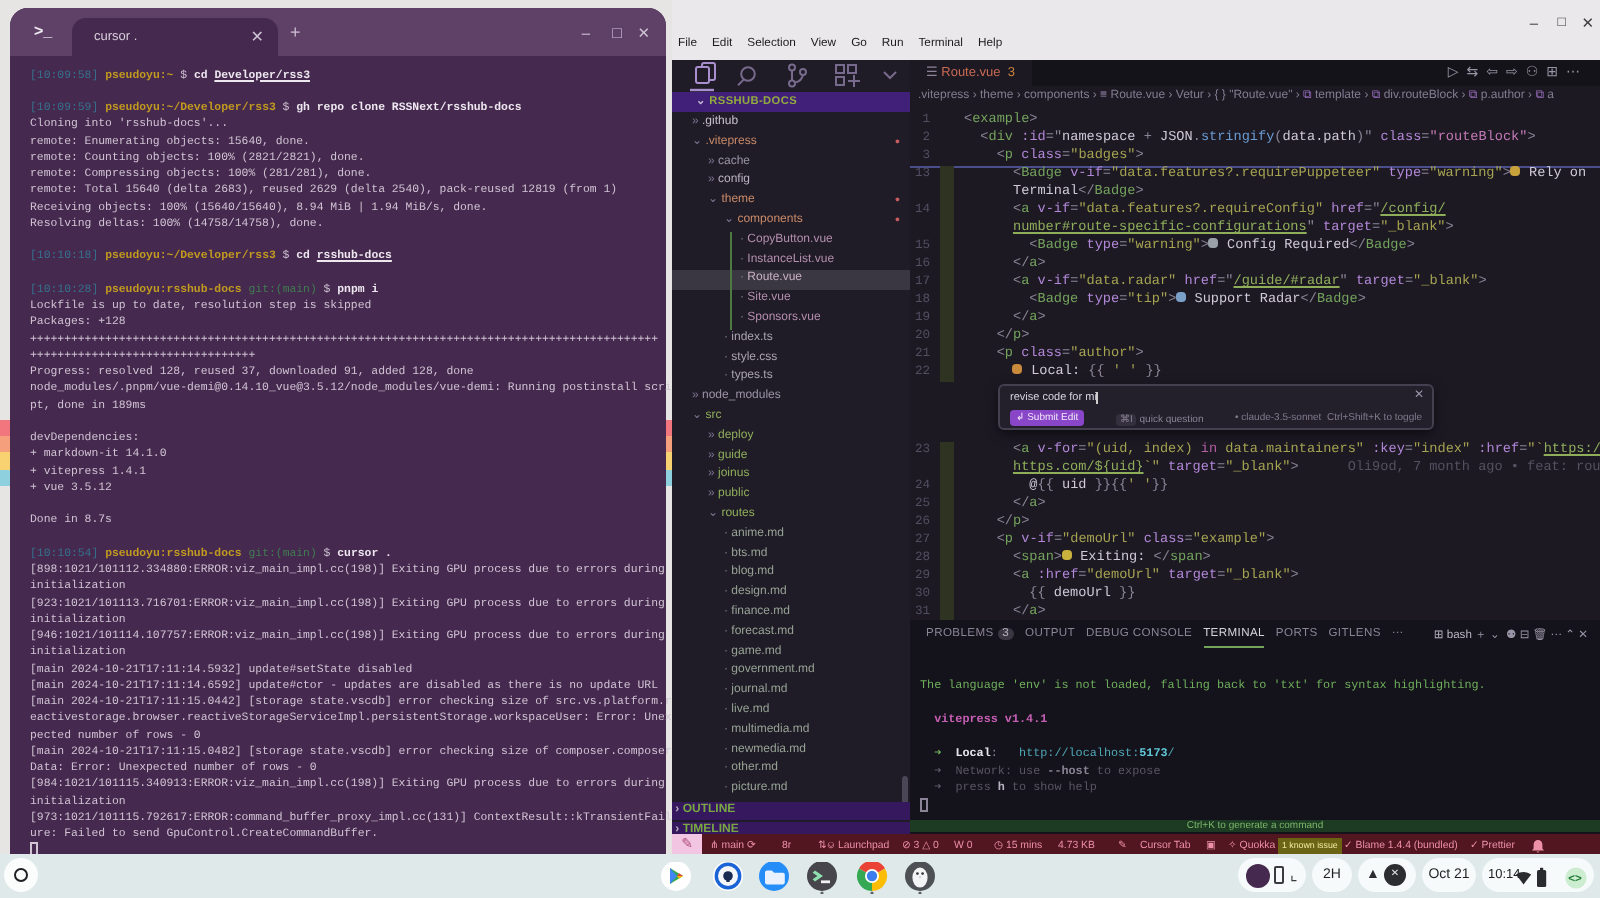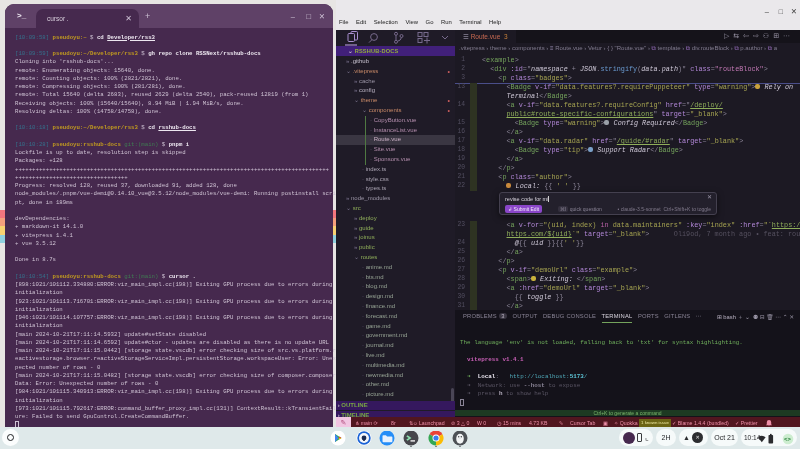--- a/index.html
+++ b/index.html
@@ -38,21 +38,21 @@
 
 #edarea { position:absolute; left:119px; top:30px; width:345px; height:387px; background:#1c1923; overflow:hidden; }
 #tabbar { position:absolute; left:0; top:0; width:100%; height:13px; background:#15131a; }
 #crumb { position:absolute; left:4px; top:13px; height:11px; font-size:6px; line-height:11px; color:#837d91; white-space:nowrap; }
 #gutter { font-family:"Liberation Mono", monospace; font-size:6.3px; color:#524e60; position:absolute; left:0; top:0; width:10px; }
 pre.c { font-family:"Liberation Mono", monospace; font-size:6.8px; line-height:9px; color:#c9c4d2; }
 .tag { color:#74a35c; }
 .attr { color:#b388d9; }
 .str { color:#a5a351; }
 .strp { color:#c379b5; }
-.pln { color:#cfc9d8;font-style:italic; }
+.pln { color:#cfc9d8; }
 .pun { color:#8a8496; }
 .lnk { color:#8fae5a; text-decoration:underline; }
 .blame { color:#55505f; }
 
 
 #panel { position:absolute; left:0; top:280px; width:100%; height:107px; background:#14121a; }
 pre.p { font-family:"Liberation Mono", monospace; font-size:5.9px; line-height:8.5px; }
 
 
 #sbarV { position:absolute; left:0; top:417px; width:100%; height:12px; background:#51161f; color:#ee8fa8; font-size:5.2px; line-height:12px; white-space:nowrap; }
@@ -242,39 +242,39 @@
       </div>
     <div id="gitgut">
         <div style="position:absolute;left:15px;top:53.0px;width:7px;height:108.0px;background:#2e3322;"></div>
         <div style="position:absolute;left:15px;top:191px;width:7px;height:90.0px;background:#2e3322;"></div>
       </div>
     <pre class="c" id="code1" style="position:absolute;left:27px;top:26px;"><span class="pun">&lt;</span><span class="tag">example</span><span class="pun">&gt;</span>
   <span class="pun">&lt;</span><span class="tag">div</span> <span class="attr">:id</span><span class="pun">=</span><span class="pun">"</span><span class="pln">namespace</span><span class="pun"> + </span><span class="pln">JSON</span><span class="pun">.</span><span style="color:#6a9bd1">stringify</span><span class="pun">(</span><span class="pln">data.path</span><span class="pun">)</span><span class="pun">"</span> <span class="attr">class</span><span class="pun">=</span><span class="strp">"routeBlock"</span><span class="pun">&gt;</span>
     <span class="pun">&lt;</span><span class="tag">p</span> <span class="attr">class</span><span class="pun">=</span><span class="str">"badges"</span><span class="pun">&gt;</span>
       <span class="pun">&lt;</span><span class="tag">Badge</span> <span class="attr">v-if</span><span class="pun">=</span><span class="str">"data.features?.requirePuppeteer"</span> <span class="attr">type</span><span class="pun">=</span><span class="str">"warning"</span><span class="pun">&gt;</span><span style="display:inline-block;width:5px;height:5px;border-radius:2px;background:#c9a23c;"></span><span class="pln"> Rely on</span>
       <span class="pln">Terminal</span><span class="pun">&lt;/</span><span class="tag">Badge</span><span class="pun">&gt;</span>
-      <span class="pun">&lt;</span><span class="tag">a</span> <span class="attr">v-if</span><span class="pun">=</span><span class="str">"data.features?.requireConfig"</span> <span class="attr">href</span><span class="pun">=</span><span class="pun">"</span><span class="lnk">/deploy/</span>
-      <span class="lnk">public#route-specific-configurations</span><span class="pun">"</span> <span class="attr">target</span><span class="pun">=</span><span class="str">"_blank"</span><span class="pun">&gt;</span>
+      <span class="pun">&lt;</span><span class="tag">a</span> <span class="attr">v-if</span><span class="pun">=</span><span class="str">"data.features?.requireConfig"</span> <span class="attr">href</span><span class="pun">=</span><span class="pun">"</span><span class="lnk">/config/</span>
+      <span class="lnk">number#route-specific-configurations</span><span class="pun">"</span> <span class="attr">target</span><span class="pun">=</span><span class="str">"_blank"</span><span class="pun">&gt;</span>
         <span class="pun">&lt;</span><span class="tag">Badge</span> <span class="attr">type</span><span class="pun">=</span><span class="str">"warning"</span><span class="pun">&gt;</span><span style="display:inline-block;width:5px;height:5px;border-radius:2px;background:#9aa0a8;"></span><span class="pln"> Config Required</span><span class="pun">&lt;/</span><span class="tag">Badge</span><span class="pun">&gt;</span>
       <span class="pun">&lt;/</span><span class="tag">a</span><span class="pun">&gt;</span>
       <span class="pun">&lt;</span><span class="tag">a</span> <span class="attr">v-if</span><span class="pun">=</span><span class="str">"data.radar"</span> <span class="attr">href</span><span class="pun">=</span><span class="pun">"</span><span class="lnk">/guide/#radar</span><span class="pun">"</span> <span class="attr">target</span><span class="pun">=</span><span class="str">"_blank"</span><span class="pun">&gt;</span>
         <span class="pun">&lt;</span><span class="tag">Badge</span> <span class="attr">type</span><span class="pun">=</span><span class="str">"tip"</span><span class="pun">&gt;</span><span style="display:inline-block;width:5px;height:5px;border-radius:2px;background:#7aa0c8;"></span><span class="pln"> Support Radar</span><span class="pun">&lt;/</span><span class="tag">Badge</span><span class="pun">&gt;</span>
       <span class="pun">&lt;/</span><span class="tag">a</span><span class="pun">&gt;</span>
     <span class="pun">&lt;/</span><span class="tag">p</span><span class="pun">&gt;</span>
     <span class="pun">&lt;</span><span class="tag">p</span> <span class="attr">class</span><span class="pun">=</span><span class="str">"author"</span><span class="pun">&gt;</span>
       <span style="display:inline-block;width:5px;height:5px;border-radius:2px;background:#c98a3c;"></span><span class="pln"> Local: </span><span class="pun">{{</span><span class="str"> ' '</span> <span class="pun">}}</span></pre>
     <pre class="c" id="code2" style="position:absolute;left:27px;top:191px;">      <span class="pun">&lt;</span><span class="tag">a</span> <span class="attr">v-for</span><span class="pun">=</span><span class="str">"(uid, index)</span> <span style="color:#b55fa3">in</span> <span class="str">data.maintainers"</span> <span class="attr">:key</span><span class="pun">=</span><span class="str">"index"</span> <span class="attr">:href</span><span class="pun">=</span><span class="str">"`</span><span class="lnk">https://</span>
       <span class="lnk">https.com/${uid}</span><span class="str">`"</span> <span class="attr">target</span><span class="pun">=</span><span class="str">"_blank"</span><span class="pun">&gt;</span>      <span class="blame">Oli9od, 7 month ago • feat: rout…</span>
         <span class="pln">@</span><span class="pun">{{ </span><span class="pln">uid</span><span class="pun"> }}{{</span><span class="str">' '</span><span class="pun">}}</span>
       <span class="pun">&lt;/</span><span class="tag">a</span><span class="pun">&gt;</span>
     <span class="pun">&lt;/</span><span class="tag">p</span><span class="pun">&gt;</span>
     <span class="pun">&lt;</span><span class="tag">p</span> <span class="attr">v-if</span><span class="pun">=</span><span class="str">"demoUrl"</span> <span class="attr">class</span><span class="pun">=</span><span class="str">"example"</span><span class="pun">&gt;</span>
       <span class="pun">&lt;</span><span class="tag">span</span><span class="pun">&gt;</span><span style="display:inline-block;width:5px;height:5px;border-radius:2px;background:#c9b23c;"></span><span class="pln"> Exiting: </span><span class="pun">&lt;/</span><span class="tag">span</span><span class="pun">&gt;</span>
       <span class="pun">&lt;</span><span class="tag">a</span> <span class="attr">:href</span><span class="pun">=</span><span class="str">"demoUrl"</span> <span class="attr">target</span><span class="pun">=</span><span class="str">"_blank"</span><span class="pun">&gt;</span>
-        <span class="pun">{{ </span><span class="pln">toggle</span><span class="pun"> }}</span>
+        <span class="pun">{{ </span><span class="pln">demoUrl</span><span class="pun"> }}</span>
       <span class="pun">&lt;/</span><span class="tag">a</span><span class="pun">&gt;</span></pre>
     <div id="chatw" style="position:absolute;left:44px;top:162px;width:218px;height:23px;background:#23202c;border:1px solid #44404f;border-radius:3px;box-shadow:0 2px 6px rgba(0,0,0,.5);">
       <div style="position:absolute;left:5px;top:2.5px;font-size:5.5px;color:#d8d4de;">revise code for m<span style="border-right:1px solid #cfcfcf;">i</span></div>
       <div style="position:absolute;right:4px;top:0px;font-size:6px;color:#9a95a6;">✕</div>
       <div style="position:absolute;left:5px;top:11.5px;height:8.5px;padding:0 3px;background:#8a46c9;border-radius:2px;color:#f0e8f8;font-size:5px;line-height:8.5px;">↲ Submit Edit</div>
       <div style="position:absolute;left:58px;top:13px;font-size:5px;color:#8a8496;"><span style="background:#34303e;border-radius:2px;padding:0 2px;">⌘I</span> quick question</div>
       <div style="position:absolute;right:5px;top:13px;font-size:5px;color:#807a8c;">• claude-3.5-sonnet&nbsp;&nbsp;Ctrl+Shift+K to toggle</div>
     </div>
     <div id="panel">
       <div style="position:absolute;left:8px;top:3px;font-size:5.8px;color:#8a8496;letter-spacing:.2px;">PROBLEMS <span style="display:inline-block;background:#3a3642;border-radius:5px;padding:0 2.5px;color:#b9b2c2;">3</span>&nbsp;&nbsp;&nbsp;OUTPUT&nbsp;&nbsp;&nbsp;DEBUG CONSOLE&nbsp;&nbsp;&nbsp;<span style="color:#d8d4de;border-bottom:1px solid #74a35c;padding-bottom:3px;">TERMINAL</span>&nbsp;&nbsp;&nbsp;PORTS&nbsp;&nbsp;&nbsp;GITLENS&nbsp;&nbsp;&nbsp;⋯</div>

